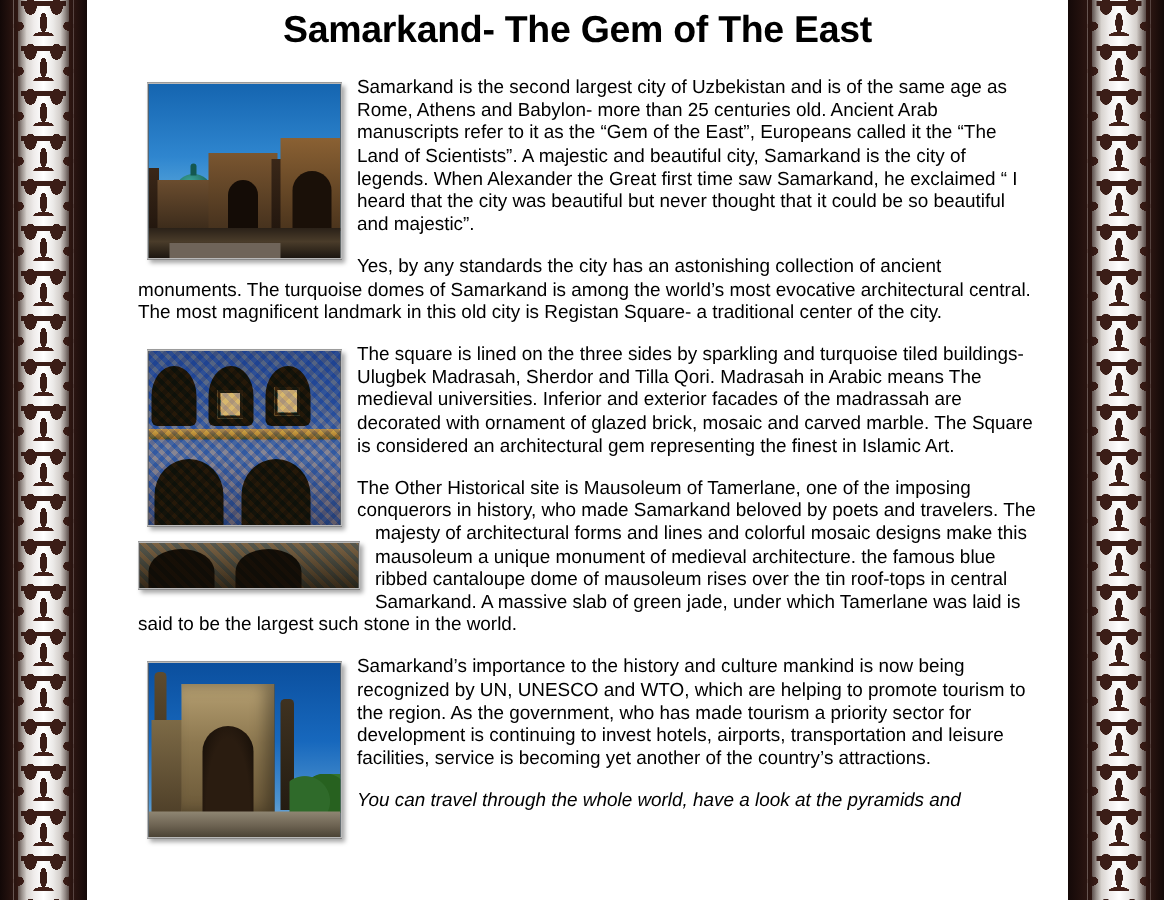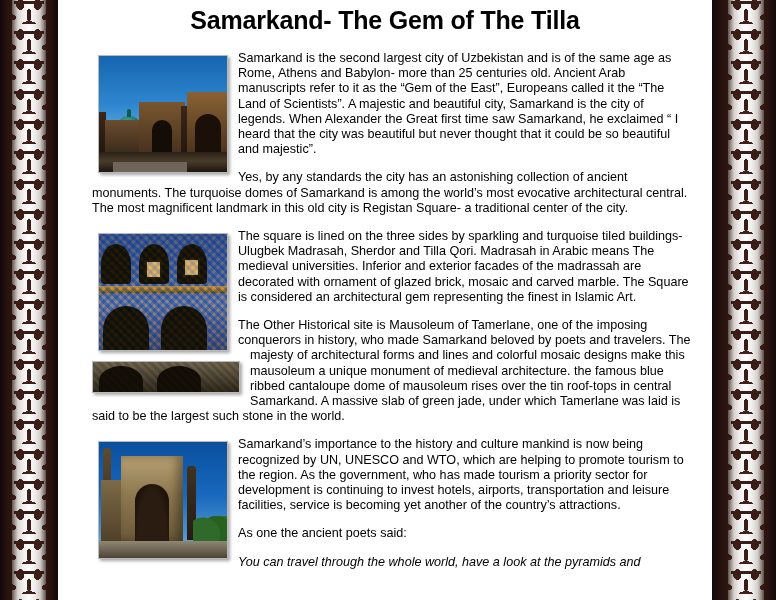--- a/index.html
+++ b/index.html
@@ -371,21 +371,21 @@
           <div class="motif" style="top: 564px;"></div>
           <div class="motif" style="top: 594px;"></div>
         </div>
       <div class="shade"></div>
     </div>
     <div class="edge-dark edge-inner"></div>
   </div>
 
   <div class="content">
 
-    <h1 class="page-title">Samarkand- The Gem of The Tilla</h1>
+    <h1 class="page-title">Samarkand- The Gem of The East</h1>
 
     <div class="article clearfix">
 
       <div class="photo ph1">
         <div class="cap">
           <div class="sky"></div>
           <div class="minaret2"></div>
           <div class="dome"></div>
           <div class="bldg-l"></div>
           <div class="bldg-c"></div>
@@ -433,18 +433,17 @@
           <div class="min-l"></div>
           <div class="wing"></div>
           <div class="facade"></div>
           <div class="min-r"></div>
           <div class="trees"></div>
           <div class="ground"></div>
         </div>
       </div>
 
       <p class="body-text">Samarkand’s importance to the history and culture mankind is now being recognized by UN, UNESCO and WTO, which are helping to promote tourism to the region. As the government, who has made tourism a priority sector for development is continuing to invest hotels, airports, transportation and leisure facilities, service is becoming yet another of the country’s attractions.</p>
-      <p class="body-text">As one the ancient poets said:</p>
       <p class="body-text quote-line">You can travel through the whole world, have a look at the pyramids and</p>
 
     </div>
   </div>
 </div>
 
 </body></html>

